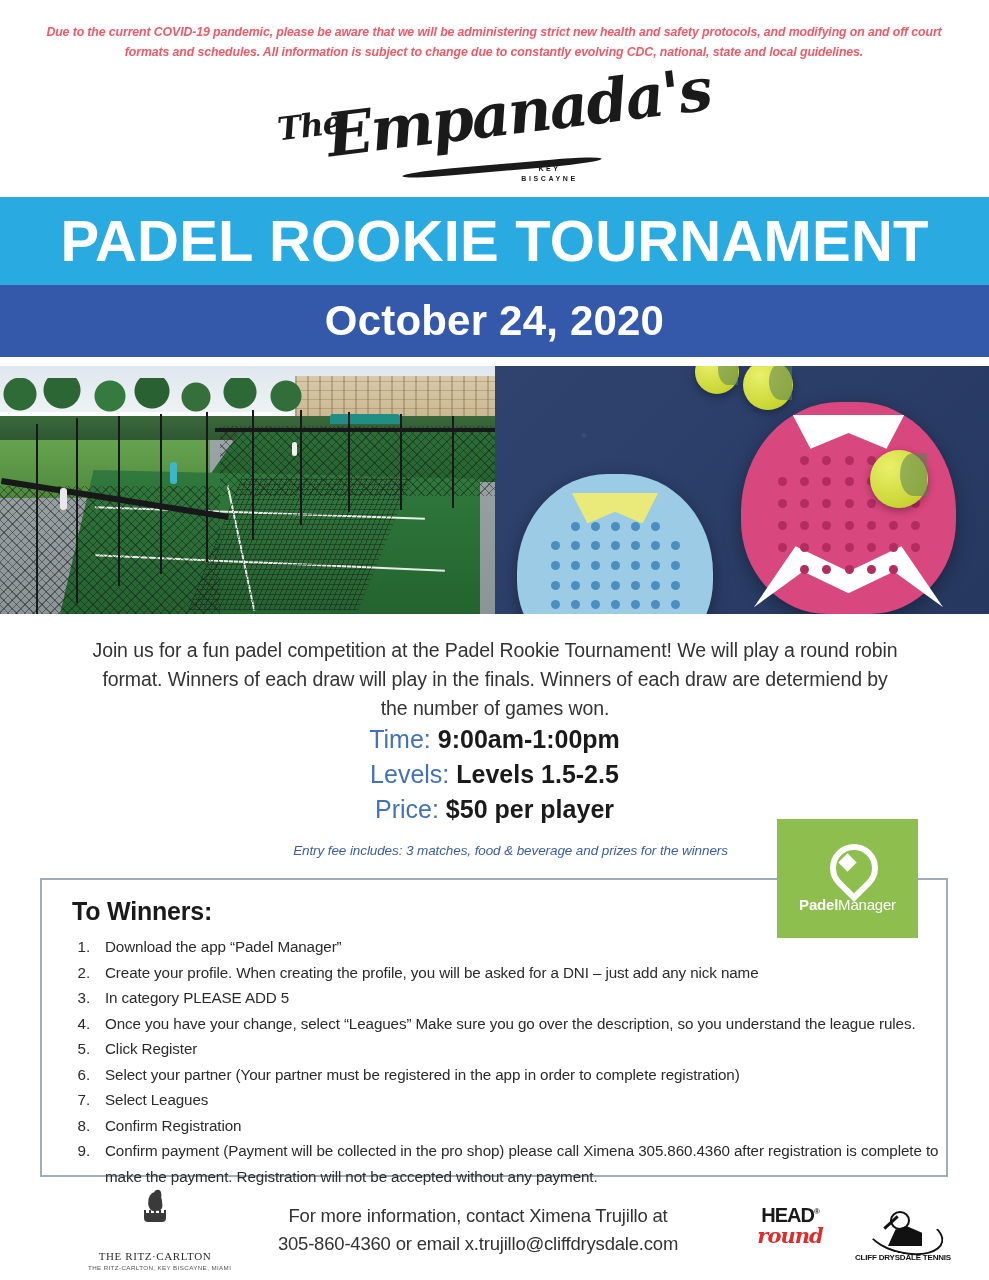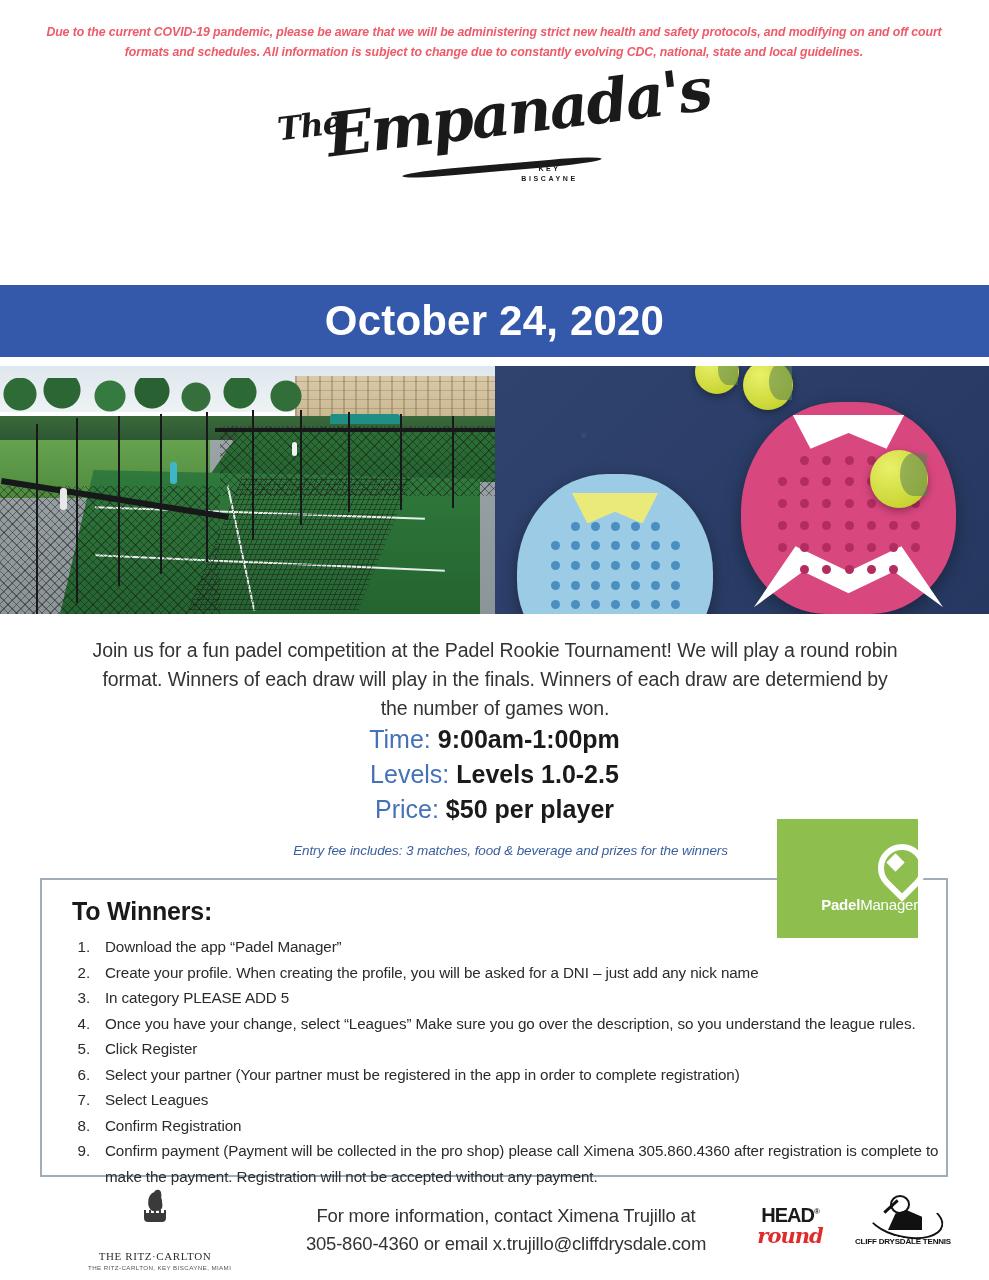--- a/index.html
+++ b/index.html
@@ -342,21 +342,21 @@
   .padel-manager {
     position: absolute;
     left: 777px;
     top: 819px;
     width: 141px;
     height: 119px;
     background: #8dbe4e;
     z-index: 5;
     display: flex;
     flex-direction: column;
-    align-items: flex-end;
+    align-items: center;
     justify-content: center;
   }
   .pm-icon {
     width: 44px; height: 46px;
     position: relative;
     margin-bottom: 6px;
   }
   .pm-icon .ring {
     position: absolute; left: 4px; top: 0;
     width: 36px; height: 36px;
@@ -483,21 +483,21 @@
   .ritz .sub {
     font-family: "Liberation Sans", sans-serif;
     font-size: 6.2px;
     letter-spacing: 0.4px;
     color: #555555;
     margin-top: 2px;
     white-space: nowrap;
   }
   .contact {
     position: absolute;
-    left: 280px;
+    left: 252px;
     top: 14px;
     width: 452px;
     text-align: center;
     font-family: "Liberation Sans", sans-serif;
     font-size: 18.5px;
     line-height: 28px;
     color: #333333;
     letter-spacing: -0.2px;
   }
   .sponsors {
@@ -526,21 +526,21 @@
     font-family: "DejaVu Serif", serif;
     font-style: italic;
     font-weight: bold;
     font-size: 21px;
     color: #e02b2b;
     line-height: 22px;
     letter-spacing: -1px;
   }
   .drysdale {
     position: absolute;
-    left: 104px; top: 0;
+    left: 104px; top: 16px;
     width: 118px;
     text-align: center;
   }
   .drysdale .mark {
     position: relative;
     width: 78px; height: 42px;
     margin: 0 auto 1px;
   }
   .drysdale .mark .swoop {
     position: absolute; left: 2px; top: 4px;
@@ -589,20 +589,23 @@
     <div class="script">
       <span class="the">The</span><span>Empanada's</span>
     </div>
     <div class="swoosh"></div>
     <div class="sub">
       <div>KEY</div>
       <div>BISCAYNE</div>
     </div>
   </div>
 
+  <div class="band-title">
+    <h1>PADEL ROOKIE TOURNAMENT</h1>
+  </div>
 
   <div class="band-date">
     <h2>October 24, 2020</h2>
   </div>
 
   <div class="photo-strip">
 
     <div class="photo photo-court">
       <div class="sky"></div>
       <div class="building"></div>
@@ -729,21 +732,21 @@
 
   <div class="description">Join us for a fun padel competition at the Padel Rookie Tournament! We will play a round robin format. Winners of each draw will play in the finals. Winners of each draw are determiend by the number of games won.</div>
 
   <div class="details">
     <div class="detail-row">
       <span class="label">Time:</span>
       <span>9:00am-1:00pm</span>
     </div>
     <div class="detail-row">
       <span class="label">Levels:</span>
-      <span>Levels 1.0-2.5</span>
+      <span>Levels 1.5-2.5</span>
     </div>
     <div class="detail-row">
       <span class="label">Price:</span>
       <span>$50 per player</span>
     </div>
   </div>
 
   <div class="entry-note">Entry fee includes: 3 matches, food &amp; beverage and prizes for the winners</div>
 
   <div class="padel-manager">

